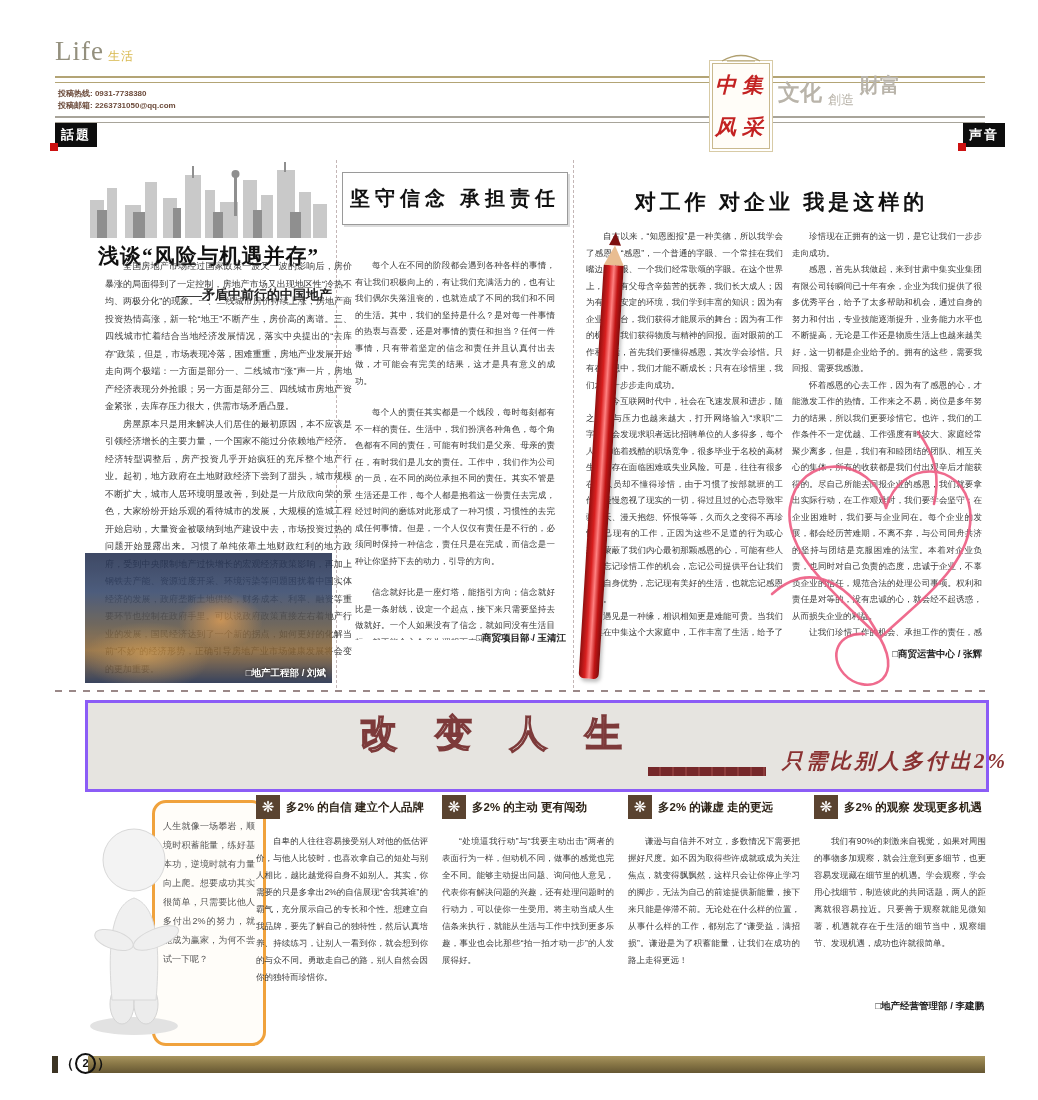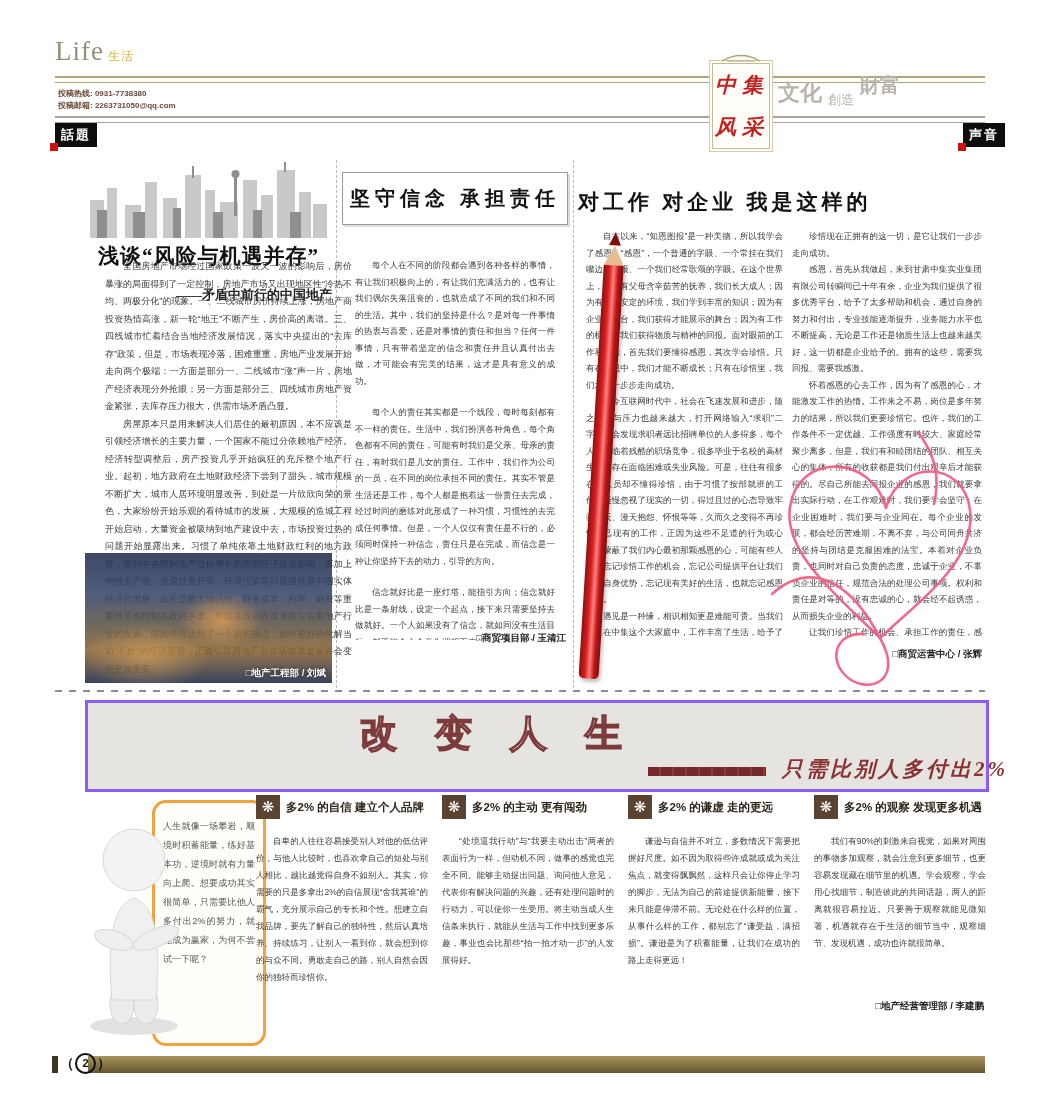--- a/index.html
+++ b/index.html
@@ -51,21 +51,21 @@
   .colM{position:absolute;left:340px;top:160px;width:230px;height:528px;}
   .titlebox{margin:12px 2px 0 2px;border:1px solid #9a9a9a;box-shadow:2px 2px 0 #dcdcdc;background:#fff;
             text-align:center;padding:12px 0;}
   .titlebox span{font-size:20px;font-weight:bold;letter-spacing:5px;color:#111;}
   .colM-text{position:absolute;left:0;top:82px;width:230px;height:398px;overflow:hidden;font-size:8.5px;line-height:16.5px;}
   .colM-text p{margin:15px;text-indent:2em;text-align:justify;color:#3a3a3a;}
   .byline{font-size:9.5px;font-weight:bold;color:#222;text-align:right;}
   .byM{position:absolute;left:340px;top:632px;width:226px;}
 
   .colR{position:absolute;left:578px;top:160px;width:407px;height:528px;}
-  .t3{margin:28px 0 0 0;font-size:21px;font-weight:bold;letter-spacing:4px;color:#111;}
+  .t3{margin:28px 0 0 0;text-align:center;font-size:21px;font-weight:bold;letter-spacing:4px;color:#111;}
   .subcol{position:absolute;top:68px;width:197px;height:412px;overflow:hidden;font-size:8.5px;line-height:16.5px;}
   .subcol p{margin:0;text-indent:2em;text-align:justify;color:#3a3a3a;}
   .sc1{left:8px;}
   .sc2{left:214px;width:190px;}
   .byR{position:absolute;left:792px;top:648px;width:190px;}
 
   
   .pencil{position:absolute;left:592px;top:232px;width:20px;height:452px;z-index:6;transform:rotate(3.5deg);}
   .pencil-lead{width:0;height:0;margin-left:4px;border-left:6px solid transparent;border-right:6px solid transparent;border-bottom:13px solid #7e1010;}
   .pencil-wood{width:0;height:0;border-left:10px solid transparent;border-right:10px solid transparent;border-bottom:20px solid #e9bd92;}
@@ -73,21 +73,21 @@
                background:linear-gradient(90deg,#8f0f0f 0%,#d81f1f 30%,#ff8080 52%,#c01414 75%,#7e0d0d 100%);
                box-shadow:2px 3px 4px rgba(0,0,0,.25);}
   .heart-svg{position:absolute;left:768px;top:412px;z-index:5;}
 
   
   .banner{position:absolute;left:85px;top:700px;width:898px;height:86px;background:#e6e4e0;border:3px solid #8b5cf6;}
   .banner-title{position:absolute;left:272px;top:6px;font-size:37px;font-weight:bold;letter-spacing:38px;
                 color:#f3f1ed;-webkit-text-stroke:1.4px #7d3a3a;white-space:nowrap;}
   .banner-bar{position:absolute;left:560px;top:64px;width:118px;height:9px;
               background:repeating-linear-gradient(90deg,#76282a 0 11px,#8d3c3c 11px 13px);}
-  .banner-sub{position:absolute;left:694px;top:52px;font-size:21px;font-weight:bold;font-style:italic;
+  .banner-sub{position:absolute;left:694px;top:44px;font-size:21px;font-weight:bold;font-style:italic;
               color:#8a3232;letter-spacing:3px;white-space:nowrap;}
 
   
   .speech{position:absolute;left:152px;top:800px;width:92px;height:226px;border:3px solid #f0a23c;border-radius:14px;
           background:#fffdf9;padding:14px 8px 0 8px;font-size:9px;line-height:19px;color:#555;text-align:justify;}
   .speech::after{content:"";position:absolute;left:-9px;bottom:34px;width:13px;height:13px;background:#fffdf9;
                  border-left:3px solid #f0a23c;border-bottom:3px solid #f0a23c;transform:rotate(45deg);}
   .figure{position:absolute;left:82px;top:808px;z-index:1;}
 
   .bcol{position:absolute;top:795px;width:172px;}

